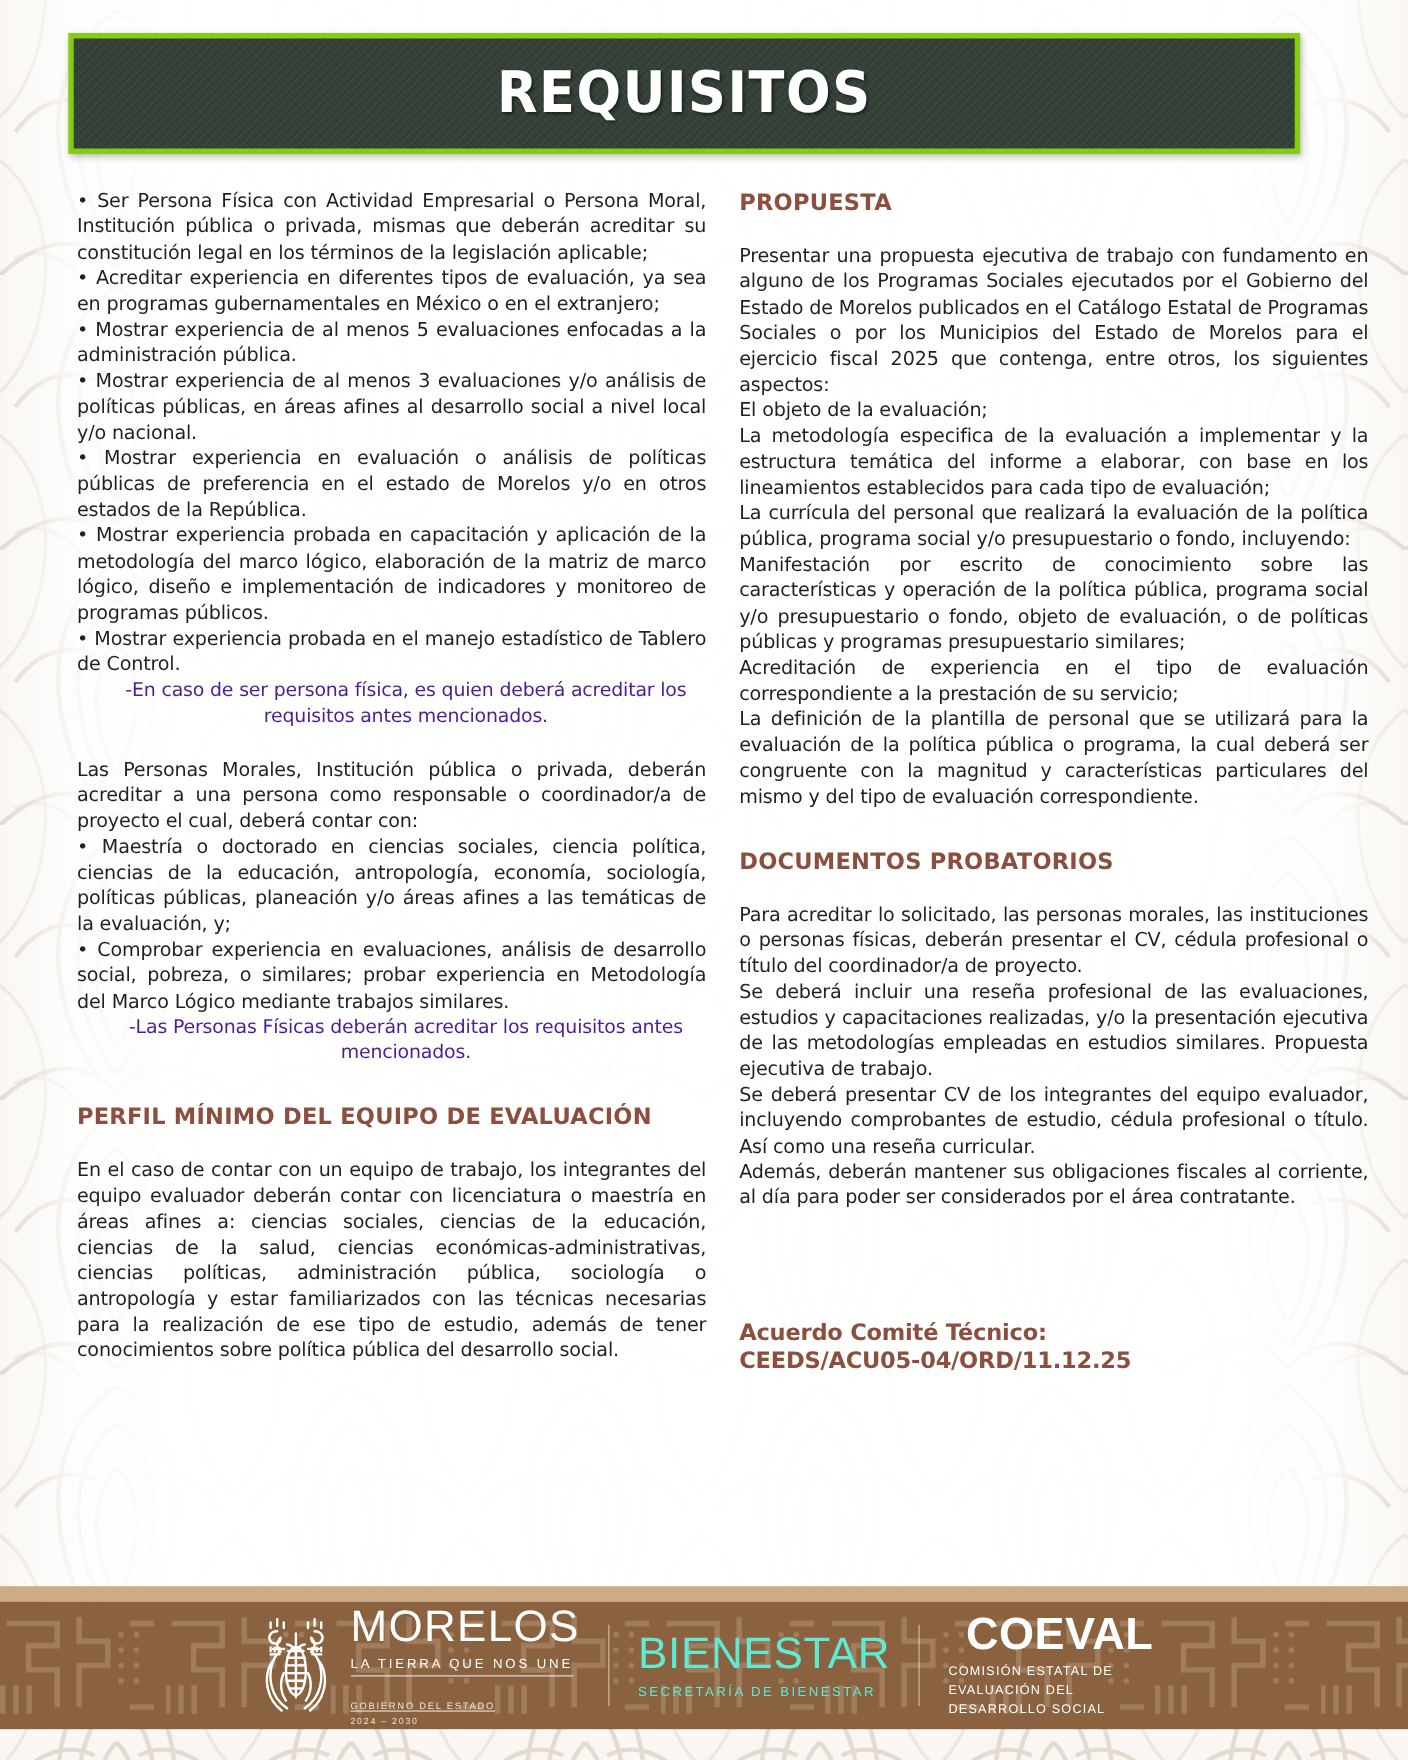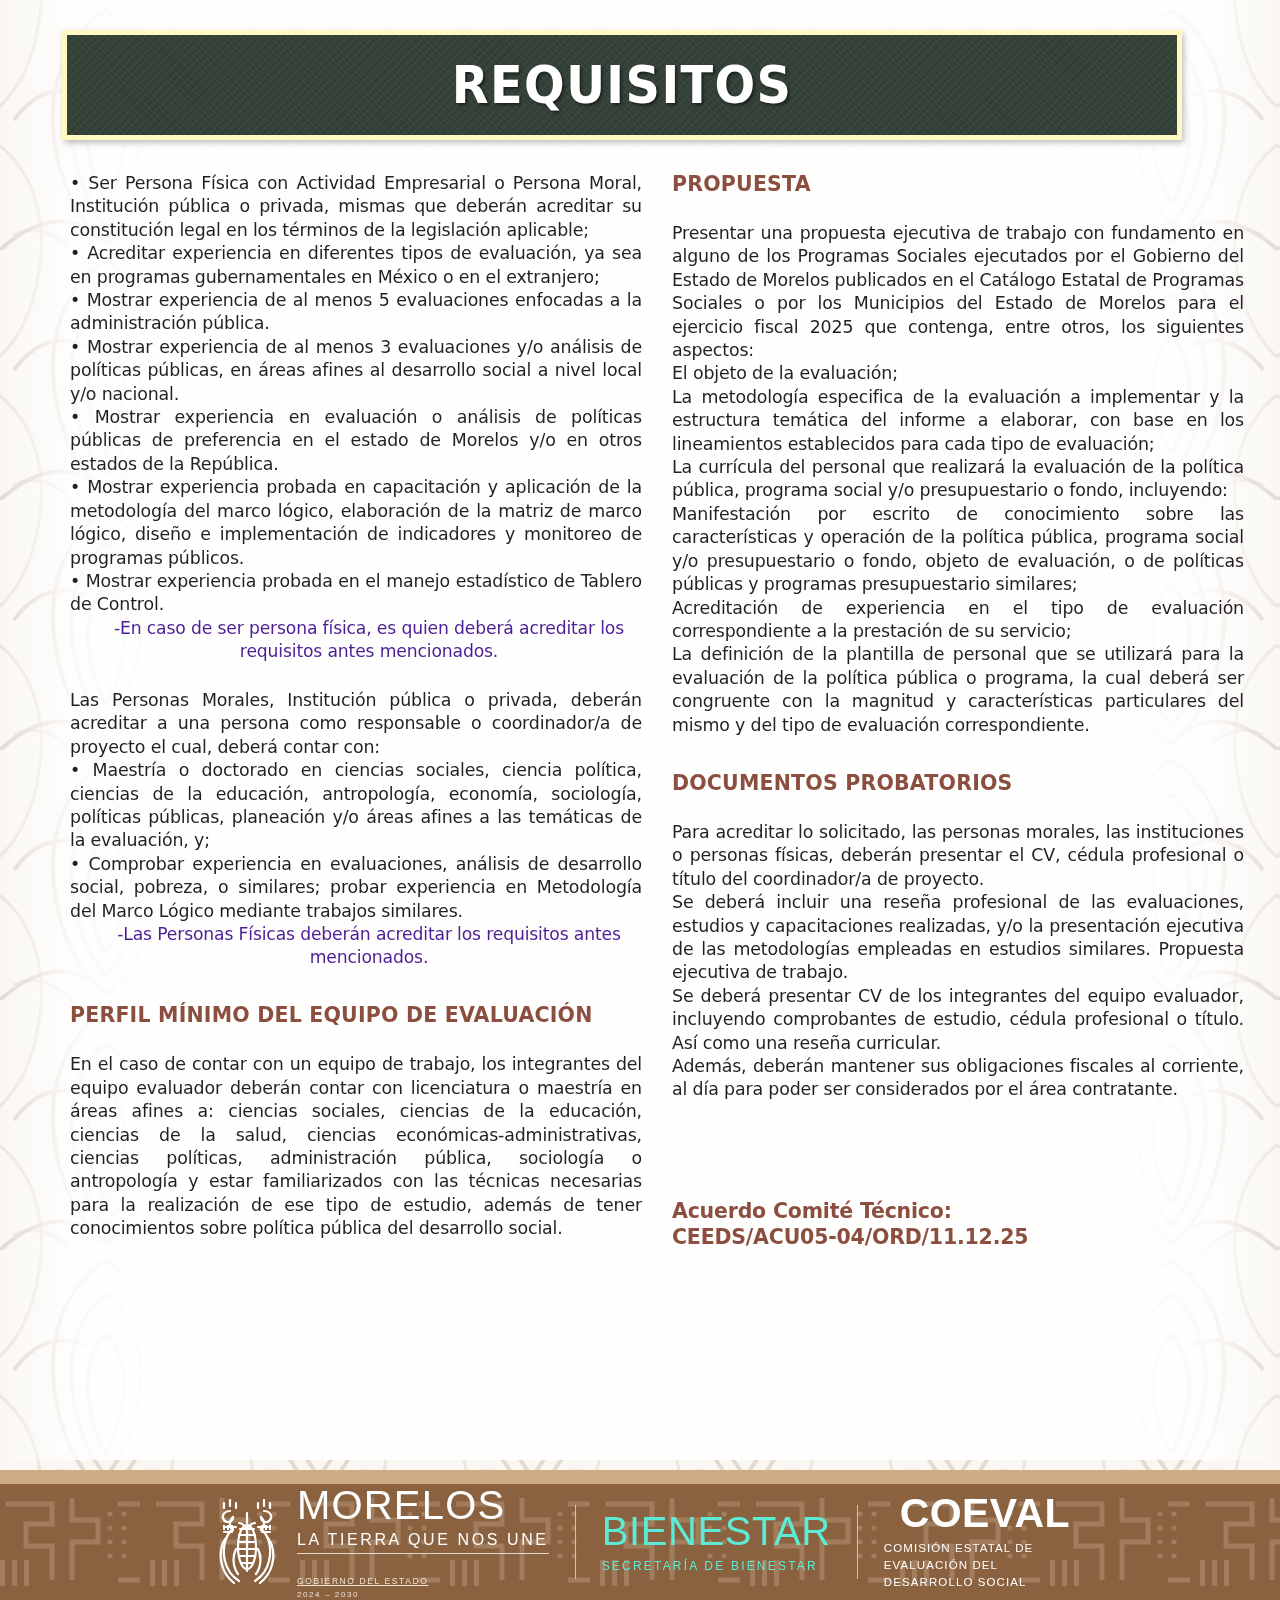--- a/index.html
+++ b/index.html
@@ -58,21 +58,21 @@
     left: 62px;
     top: 30px;
     width: 1120px;
     height: 110px;
     z-index: 5;
     box-shadow: 2px 3px 6px rgba(0,0,0,0.25);
   }
   .banner-outer {
     position: absolute;
     inset: 0;
-    background: #fef9c3;
+    background: #84cc16;
     padding: 5px;
     box-sizing: border-box;
   }
   .banner-inner {
     position: relative;
     width: 100%;
     height: 100%;
     background:
       repeating-linear-gradient(45deg, rgba(255,255,255,0.022) 0 2px, rgba(0,0,0,0.022) 2px 4px),
       repeating-linear-gradient(-45deg, rgba(255,255,255,0.018) 0 3px, rgba(0,0,0,0.018) 3px 6px),
@@ -158,21 +158,21 @@
     margin: 0;
     letter-spacing: -0.2px;
   }
 
   
   .footer {
     position: absolute;
     left: 0;
     bottom: 0;
     width: 1280px;
-    height: 130px;
+    height: 158px;
     z-index: 10;
   }
   .footer-strip {
     position: absolute;
     left: 0;
     top: 0;
     width: 100%;
     height: 14px;
     background: #cdab85;
   }
@@ -210,21 +210,21 @@
   .morelos-text { color: #ffffff; }
   .morelos-name {
     font-family: "Liberation Sans", sans-serif;
     font-weight: 400;
     font-size: 40px;
     line-height: 1;
     letter-spacing: 1.2px;
   }
   .morelos-tag {
     font-family: "Liberation Sans", sans-serif;
-    font-size: 16px;
+    font-size: 12px;
     letter-spacing: 2.6px;
     margin-top: 6px;
     padding-bottom: 4px;
     border-bottom: 1px solid rgba(255,255,255,0.75);
     display: inline-block;
   }
   .morelos-gob {
     font-family: "Liberation Sans", sans-serif;
     font-size: 8.5px;
     letter-spacing: 1.6px;

